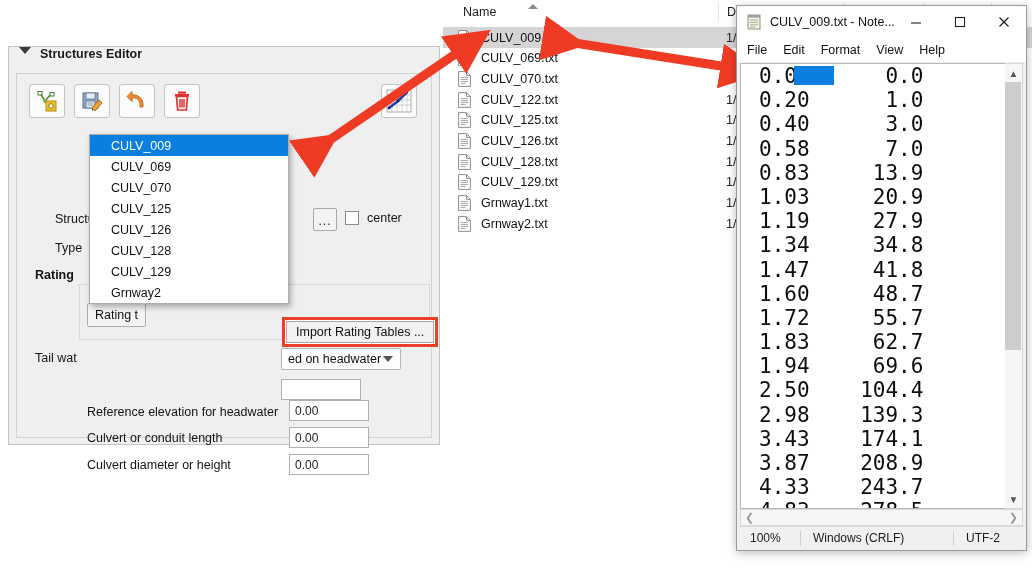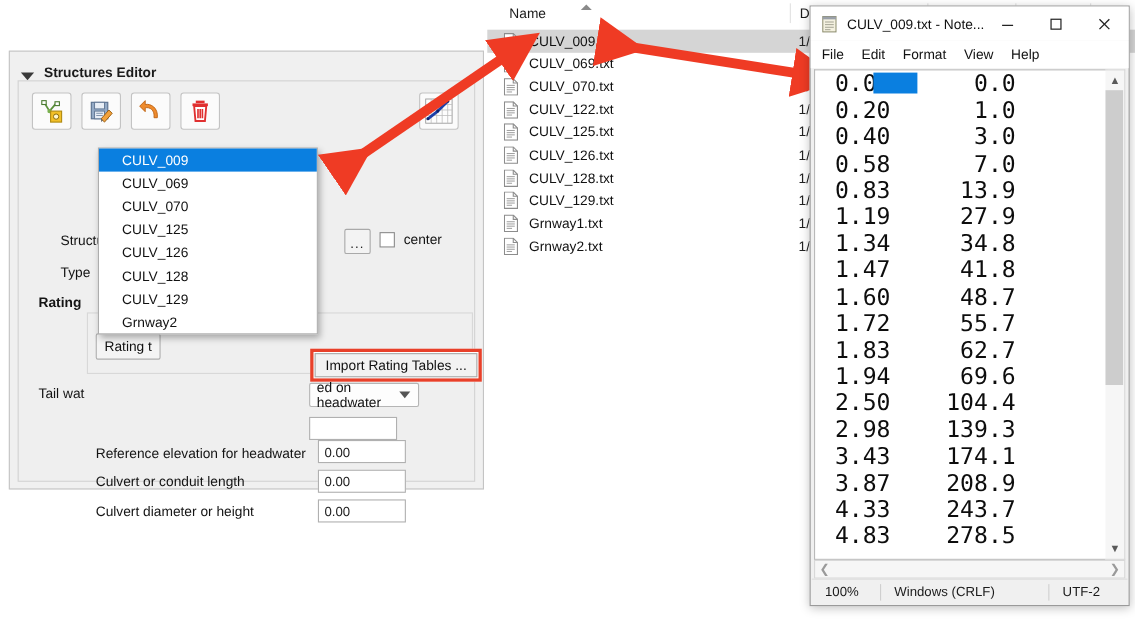--- a/index.html
+++ b/index.html
@@ -12,21 +12,21 @@
   }
   #root { position: relative; width: 1032px; height: 567px; background:#ffffff; }
 
   
   .structures-panel {
     position: absolute; left: 8px; top: 46px; width: 432px; height: 399px;
     background: #f0f0f0; border: 1px solid #c4c4c4;
   }
   .panel-header {
     position: absolute; left: 0; top: 0; width: 100%; height: 26px;
-    display: flex; align-items: flex-end; padding-left: 10px;
+    display: flex; align-items: flex-start; padding-left: 10px;
     font-size: 12.5px; font-weight: bold; color: #1a1a1a;
   }
   .collapse-tri {
     width: 0; height: 0; border-left: 6px solid transparent;
     border-right: 6px solid transparent; border-top: 7px solid #3a3a3a;
     margin-right: 9px;
   }
   .panel-body {
     position: absolute; left: 7px; top: 26px; right: 7px; bottom: 6px;
     background: #efefef; border: 1px solid #d2d2d2;
@@ -424,21 +424,21 @@
       </div>
 
       <div class="rating-group"></div>
       <div class="rating-btn">Rating t</div>
 
       <div class="import-btn-wrap">
         <div class="import-btn">Import Rating Tables ...</div>
       </div>
 
       <div class="form-label" style="left:18px; top:277px;">Tail wat</div>
-      <div class="combo" style="left:264px; top:274px; width:100px;">
+      <div class="combo" style="left:264px; top:274px; width:120px;">
         <span>ed on headwater</span>
         <span class="caret"></span>
       </div>
 
       <div class="txtinput" style="left:264px; top:305px; width:80px;"></div>
 
       <div class="form-label" style="left:70px; top:331px;">Reference elevation for headwater</div>
       <div class="txtinput" style="left:272px; top:326px; width:80px;">0.00</div>
 
       <div class="form-label" style="left:70px; top:357px;">Culvert or conduit length</div>
@@ -498,20 +498,21 @@
         <span class="np-menu-item">View</span>
         <span class="np-menu-item">Help</span>
       </div>
 
     <div class="np-textarea" id="np-text">
         <div class="np-line"><span class="np-sel-block"></span><span>0.00      0.0</span></div>
         <div class="np-line"><span>0.20      1.0</span></div>
         <div class="np-line"><span>0.40      3.0</span></div>
         <div class="np-line"><span>0.58      7.0</span></div>
         <div class="np-line"><span>0.83     13.9</span></div>
+        <div class="np-line"><span>1.03     20.9</span></div>
         <div class="np-line"><span>1.19     27.9</span></div>
         <div class="np-line"><span>1.34     34.8</span></div>
         <div class="np-line"><span>1.47     41.8</span></div>
         <div class="np-line"><span>1.60     48.7</span></div>
         <div class="np-line"><span>1.72     55.7</span></div>
         <div class="np-line"><span>1.83     62.7</span></div>
         <div class="np-line"><span>1.94     69.6</span></div>
         <div class="np-line"><span>2.50    104.4</span></div>
         <div class="np-line"><span>2.98    139.3</span></div>
         <div class="np-line"><span>3.43    174.1</span></div>

